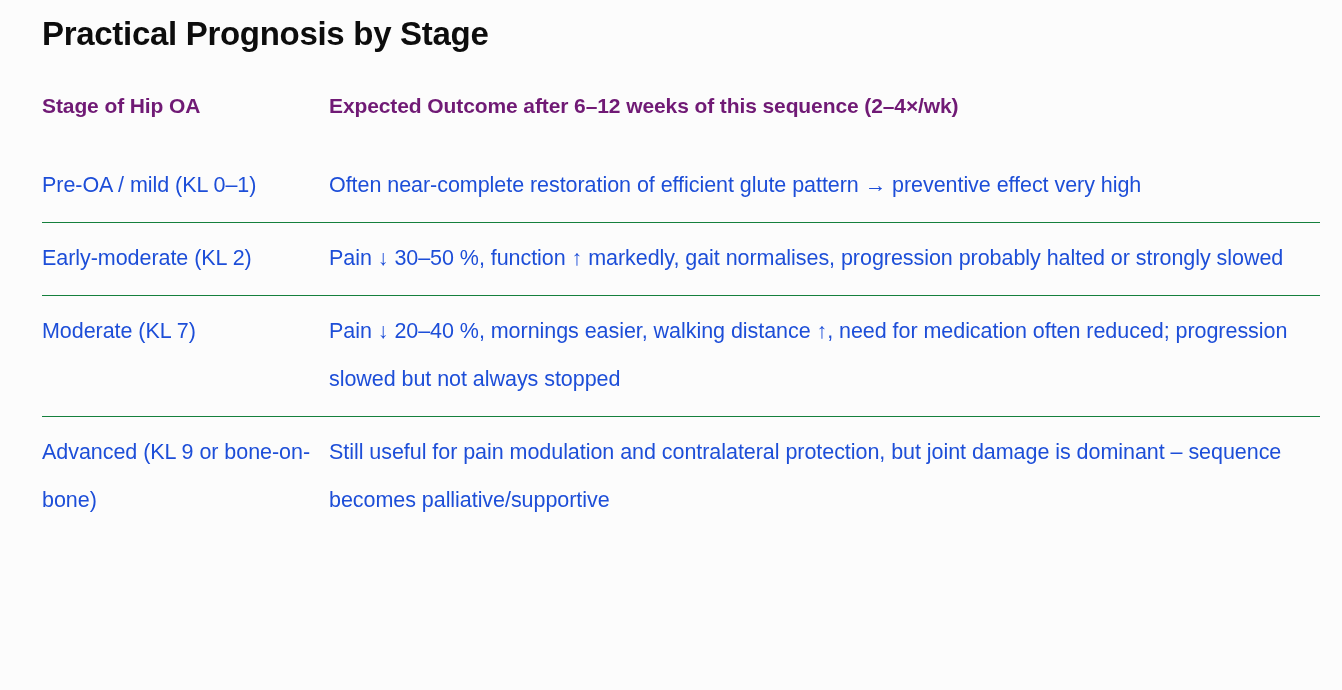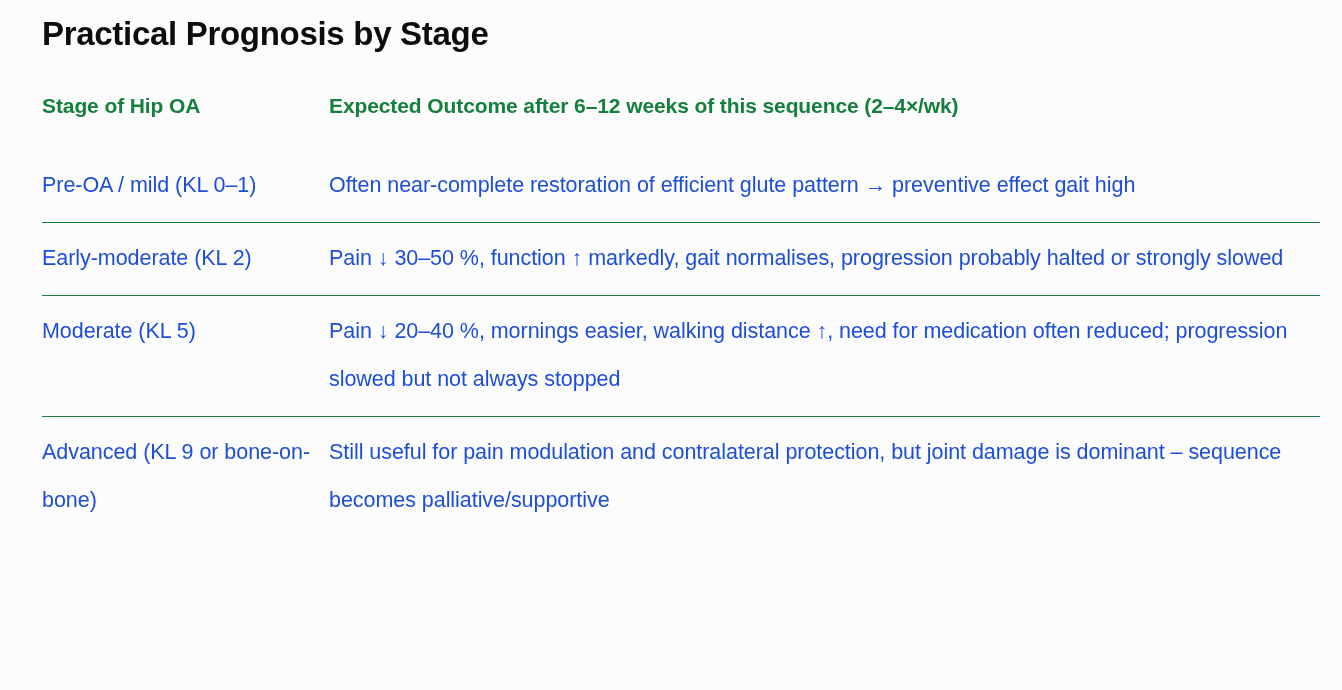--- a/index.html
+++ b/index.html
@@ -44,21 +44,21 @@
 
   .prognosis-table col.col-stage { width: 287px; }
   .prognosis-table col.col-outcome { width: 991px; }
 
   .prognosis-table th {
     text-align: left;
     vertical-align: top;
     font-size: 21px;
     font-weight: 700;
     line-height: 1.35;
-    color: #15803d;
+    color: #701a75;
     padding: 0 14px 0 0;
     letter-spacing: -0.1px;
   }
   .prognosis-table thead th { padding-bottom: 30px; }
 
   .prognosis-table td {
     text-align: left;
     vertical-align: top;
     font-size: 21.5px;
     font-weight: 400;
@@ -88,28 +88,28 @@
     </colgroup>
     <thead>
       <tr>
         <th class="cell-stage">Stage of Hip OA</th>
         <th class="cell-outcome">Expected Outcome after 6–12 weeks of this sequence (2–4×/wk)</th>
       </tr>
     </thead>
     <tbody>
       <tr>
         <td class="cell-stage">Pre-OA / mild (KL 0–1)</td>
-        <td class="cell-outcome">Often near-complete restoration of efficient glute pattern → preventive effect gait high</td>
+        <td class="cell-outcome">Often near-complete restoration of efficient glute pattern → preventive effect very high</td>
       </tr>
       <tr>
         <td class="cell-stage">Early-moderate (KL 2)</td>
         <td class="cell-outcome">Pain ↓ 30–50 %, function ↑ markedly, gait normalises, progression probably halted or strongly slowed</td>
       </tr>
       <tr>
-        <td class="cell-stage">Moderate (KL 5)</td>
+        <td class="cell-stage">Moderate (KL 7)</td>
         <td class="cell-outcome">Pain ↓ 20–40 %, mornings easier, walking distance ↑, need for medication often reduced; progression slowed but not always stopped</td>
       </tr>
       <tr>
         <td class="cell-stage">Advanced (KL 9 or bone-on-bone)</td>
         <td class="cell-outcome">Still useful for pain modulation and contralateral protection, but joint damage is dominant – sequence becomes palliative/supportive</td>
       </tr>
     </tbody>
   </table>
 
 </div>

